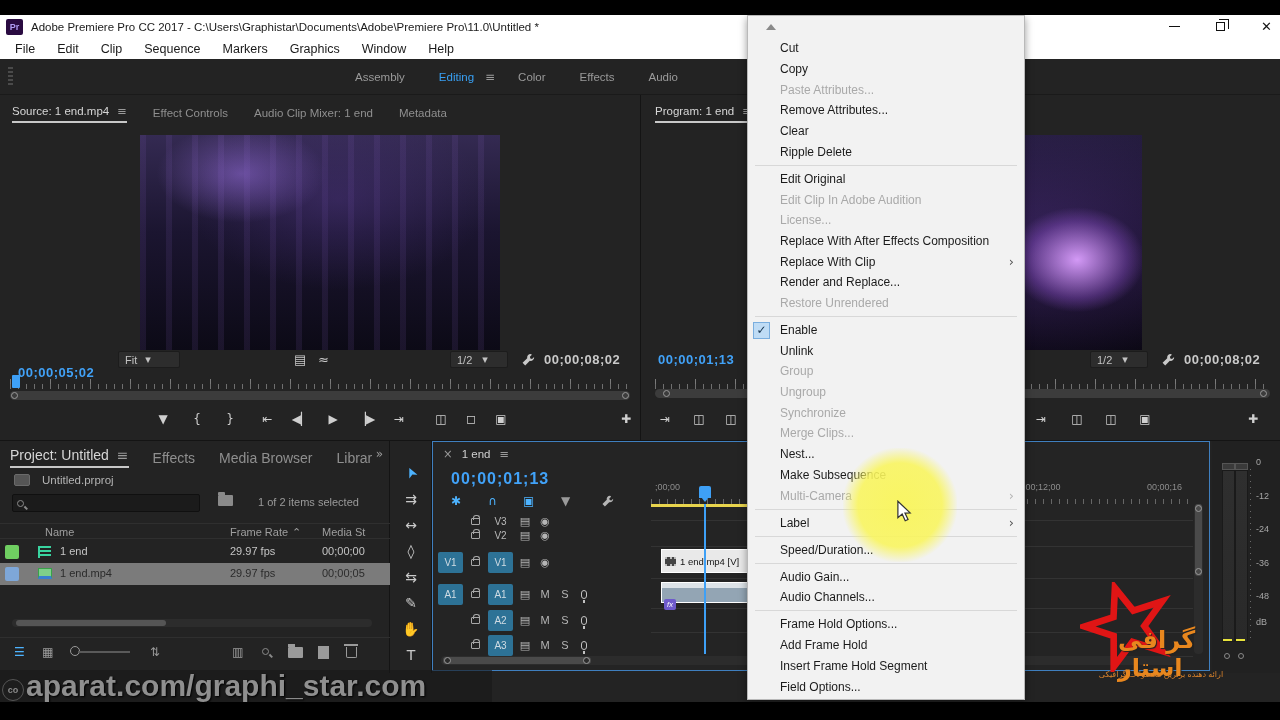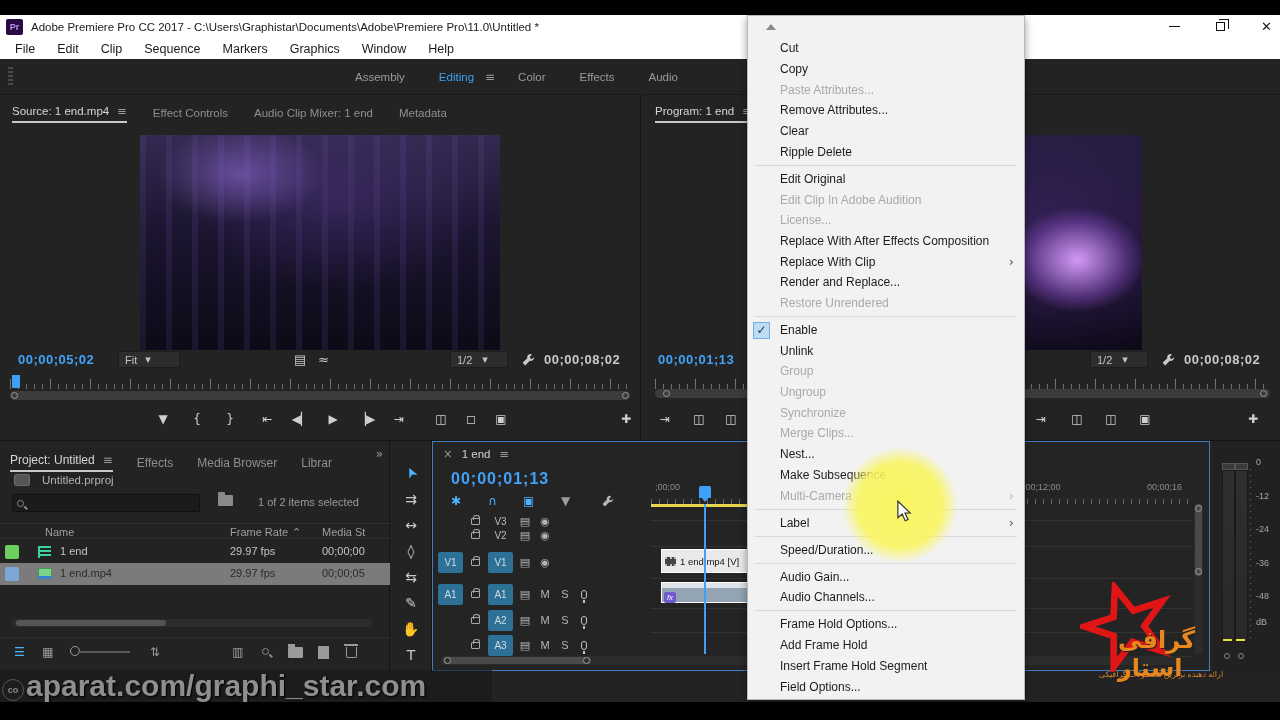--- a/index.html
+++ b/index.html
@@ -68,21 +68,21 @@
   .scrollbar .knob{position:absolute;top:1px;width:7px;height:7px;border:1.5px solid #9a9a9a;border-radius:50%;background:#3c3c3c;}
   .playhead-src{position:absolute;width:8px;height:13px;background:#3ea0f6;border-radius:1px;}
   .transport{position:absolute;height:26px;color:#d0d0d0;}
   .tbtn{position:absolute;top:0;width:26px;height:26px;display:flex;align-items:center;justify-content:center;font-size:12px;color:#cfcfcf;}
 
   
   .lower{position:absolute;left:0;top:440px;width:1280px;height:232px;background:#232323;border-top:1px solid #141414;}
 
   
   .project{position:absolute;left:0;top:0;width:390px;height:232px;border-right:1px solid #141414;}
-  .proj-tabs{position:absolute;left:10px;top:12px;display:flex;align-items:center;font-size:12px;white-space:nowrap;width:374px;overflow:hidden;}
+  .proj-tabs{position:absolute;left:10px;top:6px;display:flex;align-items:center;font-size:14px;white-space:nowrap;width:374px;overflow:hidden;}
   .proj-overflow{position:absolute;right:6px;top:6px;color:#9a9a9a;font-size:12px;background:#232323;padding-left:4px;}
   .proj-file{position:absolute;left:14px;top:33px;display:flex;align-items:center;gap:12px;color:#b4b4b4;font-size:11.5px;}
   .proj-ficon{width:16px;height:12px;background:#555;border-radius:2px;border:1px solid #6a6a6a;}
   .searchbox{position:absolute;left:12px;top:53px;width:188px;height:18px;background:#1b1b1b;border:1px solid #101010;border-radius:2px;display:flex;align-items:center;padding-left:4px;}
   .mag{width:7px;height:7px;border:1.5px solid #8a8a8a;border-radius:50%;position:relative;}
   .mag:after{content:"";position:absolute;left:6px;top:6px;width:4px;height:1.5px;background:#8a8a8a;transform:rotate(45deg);}
   .proj-folder{position:absolute;left:218px;top:54px;width:15px;height:11px;background:#8a8a8a;border-radius:1px;}
   .proj-folder:before{content:"";position:absolute;left:0;top:-3px;width:7px;height:3px;background:#8a8a8a;border-radius:1px 1px 0 0;}
   .proj-status{position:absolute;left:258px;top:55px;color:#9a9a9a;font-size:11px;}
   .proj-head{position:absolute;left:0px;top:82px;width:390px;height:16px;color:#9f9f9f;font-size:11px;border-top:1px solid #2f2f2f;border-bottom:1px solid #2f2f2f;}
@@ -130,21 +130,21 @@
   .lockic{width:9px;height:7px;border:1px solid #a8a8a8;border-radius:1px;position:relative;margin:0 4px;}
   .lockic:before{content:"";position:absolute;left:1px;top:-4px;width:5px;height:4px;border:1px solid #a8a8a8;border-bottom:none;border-radius:3px 3px 0 0;}
   .tk-ic{color:#b5b5b5;font-size:11px;width:16px;text-align:center;}
   .mic{width:6px;height:9px;border:1.5px solid #c2c2c2;border-radius:3px;position:relative;margin:0 4px;}
   .mic:after{content:"";position:absolute;left:1px;top:9px;width:1.5px;height:3px;background:#c2c2c2;}
   .lane-line{position:absolute;left:218px;width:542px;height:1px;background:#333;}
   .clip-v{position:absolute;left:228px;top:107px;width:166px;height:24px;background:#e9e9e9;border:1px solid #fff;
     color:#141414;font-size:9.5px;display:flex;align-items:center;gap:4px;padding-left:3px;z-index:2;white-space:nowrap;overflow:hidden;}
   .clip-a{position:absolute;left:228px;top:140px;width:166px;height:21px;background:#93a5b4;border:1px solid #fff;z-index:2;}
   .clip-a .top{position:absolute;left:0;top:0;width:100%;height:5px;background:#dde3e8;}
-  .fx-badge{position:absolute;left:2px;top:9px;width:12px;height:11px;background:#6e5acc;color:#fff;font-size:7.5px;
+  .fx-badge{position:absolute;left:2px;top:16px;width:12px;height:11px;background:#6e5acc;color:#fff;font-size:7.5px;
     display:flex;align-items:center;justify-content:center;border-radius:2px;font-style:italic;}
   .clip-film{width:11px;height:9px;background:#444;border-top:2px dotted #bbb;border-bottom:2px dotted #bbb;}
   .tl-vscroll{position:absolute;right:6px;top:62px;width:9px;height:150px;background:#2c2c2c;border-radius:4px;}
   .tl-vscroll .thumb{position:absolute;left:1px;top:0;width:7px;height:72px;background:#4a4a4a;border-radius:3px;}
   .tl-vscroll .knob{position:absolute;left:1px;width:7px;height:7px;border:1.5px solid #9a9a9a;border-radius:50%;}
   .tl-hscroll{position:absolute;left:8px;top:214px;width:740px;height:9px;background:#2c2c2c;border-radius:4px;}
   .tl-hscroll .thumb{position:absolute;left:2px;top:1px;width:148px;height:7px;background:#4a4a4a;border-radius:3px;}
   .tl-hscroll .knob{position:absolute;top:1px;width:7px;height:7px;border:1.5px solid #9a9a9a;border-radius:50%;background:#2c2c2c;}
 
   
@@ -229,21 +229,21 @@
   <div class="monitors">
 
     <div class="ptabs" style="left:12px;" id="srcTabs">
         <div class="ptab active"><span>Source: 1 end.mp4</span><span class="pmenu g">≡</span></div>
         <div class="ptab"><span>Effect Controls</span></div>
         <div class="ptab"><span>Audio Clip Mixer: 1 end</span></div>
         <div class="ptab"><span>Metadata</span></div>
       </div>
     <div class="video vid-src" style="left:140px;"></div>
     <div class="tc-row" style="left:0;">
-      <span class="abs tc-blue" style="left:18px;">00;00;05;02</span>
+      <span class="abs tc-blue" style="left:18px;margin-top:13px;">00;00;05;02</span>
       <span class="abs dd" style="left:118px;top:-1px;width:62px;gap:8px;">
           <span>Fit</span>
           <span class="g">▾</span>
         </span>
       <span class="abs g" style="left:294px;color:#c9c9c9;">▤</span>
       <span class="abs g" style="left:318px;color:#c9c9c9;">≈</span>
       <span class="abs dd" style="left:450px;top:-1px;width:58px;">
           <span>1/2</span>
           <span class="g">▾</span>
         </span>

